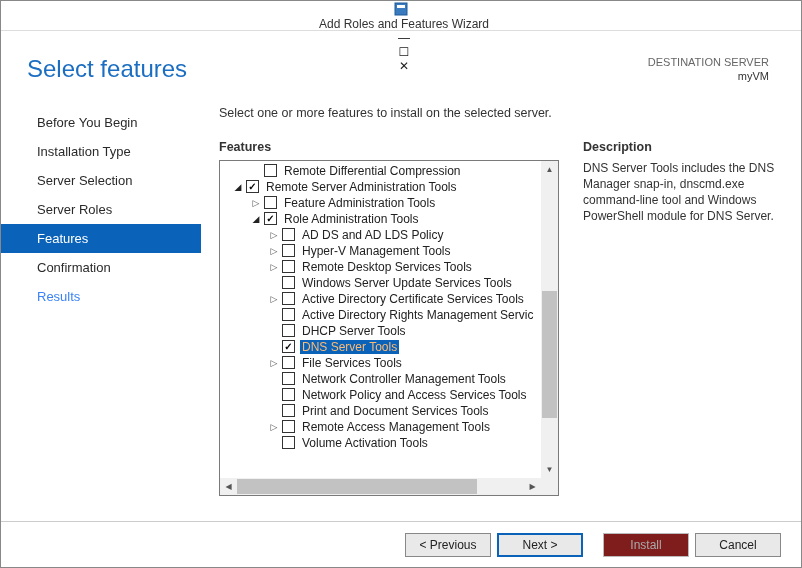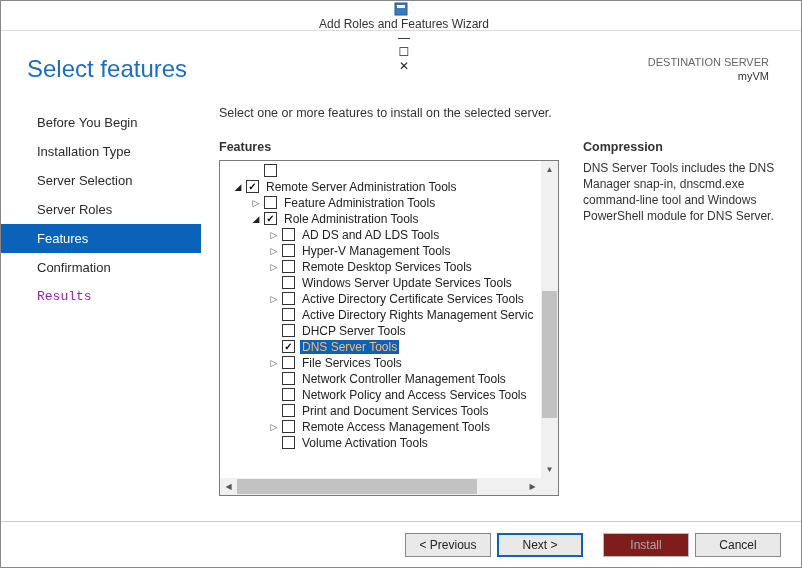--- a/index.html
+++ b/index.html
@@ -17,21 +17,21 @@
 .dest { text-align: right; font-size: 11px; color: #666; line-height: 1.3; }
 .dest .srv { color: #333; }
 
 
 .content { display: flex; padding: 22px 0 0 0; height: 450px; }
 
 
 .sidebar { width: 200px; padding-top: 2px; }
 .sidebar .step { font-size: 13px; color: #2a2a2a; padding: 7px 0 7px 36px; cursor: default; }
 .sidebar .step.active { background: #0a63b8; color: #fff; }
-.sidebar .step.disabled { color: #a21caf; font-family: Liberation Mono, monospace; }
+.sidebar .step.disabled { color: #3b82f6; }
 
 
 .main { flex: 1; padding: 0 14px 0 18px; display: flex; flex-direction: column; }
 .intro { font-size: 12.5px; color: #333; margin-bottom: 20px; }
 .cols { display: flex; gap: 24px; flex: 1; min-height: 0;}
 .leftcol { width: 340px; display: flex; flex-direction: column; }
 .rightcol { flex: 1; }
 .section-label { font-size: 12.5px; font-weight: 600; color: #333; margin-bottom: 6px; }
 
 
@@ -106,40 +106,41 @@
     <div class="intro">Select one or more features to install on the selected server.</div>
     <div class="cols">
       <div class="leftcol">
         <div class="section-label">Features</div>
         <div class="treebox">
           <div class="tree-scroll">
               <div class="tree" id="tree">
                 <div class="node" style="padding-left: 30px;">
                   <span class="exp blank">▷</span>
                   <span class="cb"></span>
+                  <span class="lbl">Remote Differential Compression</span>
                 </div>
                 <div class="node" style="padding-left: 12px;">
                   <span class="exp" style="color: rgb(34, 34, 34);">◢</span>
                   <span class="cb checked"></span>
                   <span class="lbl">Remote Server Administration Tools</span>
                 </div>
                 <div class="node" style="padding-left: 30px;">
                   <span class="exp">▷</span>
                   <span class="cb"></span>
                   <span class="lbl">Feature Administration Tools</span>
                 </div>
                 <div class="node" style="padding-left: 30px;">
                   <span class="exp" style="color: rgb(34, 34, 34);">◢</span>
                   <span class="cb checked"></span>
                   <span class="lbl">Role Administration Tools</span>
                 </div>
                 <div class="node" style="padding-left: 48px;">
                   <span class="exp">▷</span>
                   <span class="cb"></span>
-                  <span class="lbl">AD DS and AD LDS Tools</span>
+                  <span class="lbl">AD DS and AD LDS Policy</span>
                 </div>
                 <div class="node" style="padding-left: 48px;">
                   <span class="exp">▷</span>
                   <span class="cb"></span>
                   <span class="lbl">Hyper-V Management Tools</span>
                 </div>
                 <div class="node" style="padding-left: 48px;">
                   <span class="exp">▷</span>
                   <span class="cb"></span>
                   <span class="lbl">Remote Desktop Services Tools</span>
@@ -210,21 +211,21 @@
           </div>
           <div class="hscroll">
             <div class="btn">◀</div>
             <div class="thumb"></div>
             <div class="btn r">▶</div>
           </div>
           <div class="corner"></div>
         </div>
       </div>
       <div class="rightcol">
-        <div class="section-label">Compression</div>
+        <div class="section-label">Description</div>
         <div class="desc-text">DNS Server Tools includes the DNS Manager snap-in, dnscmd.exe command-line tool and Windows PowerShell module for DNS Server.</div>
       </div>
     </div>
   </div>
 </div>
 
 <div class="footer">
   <button>&lt; Previous</button>
   <button class="primary">Next &gt;</button>
   <span class="spacer"></span>

